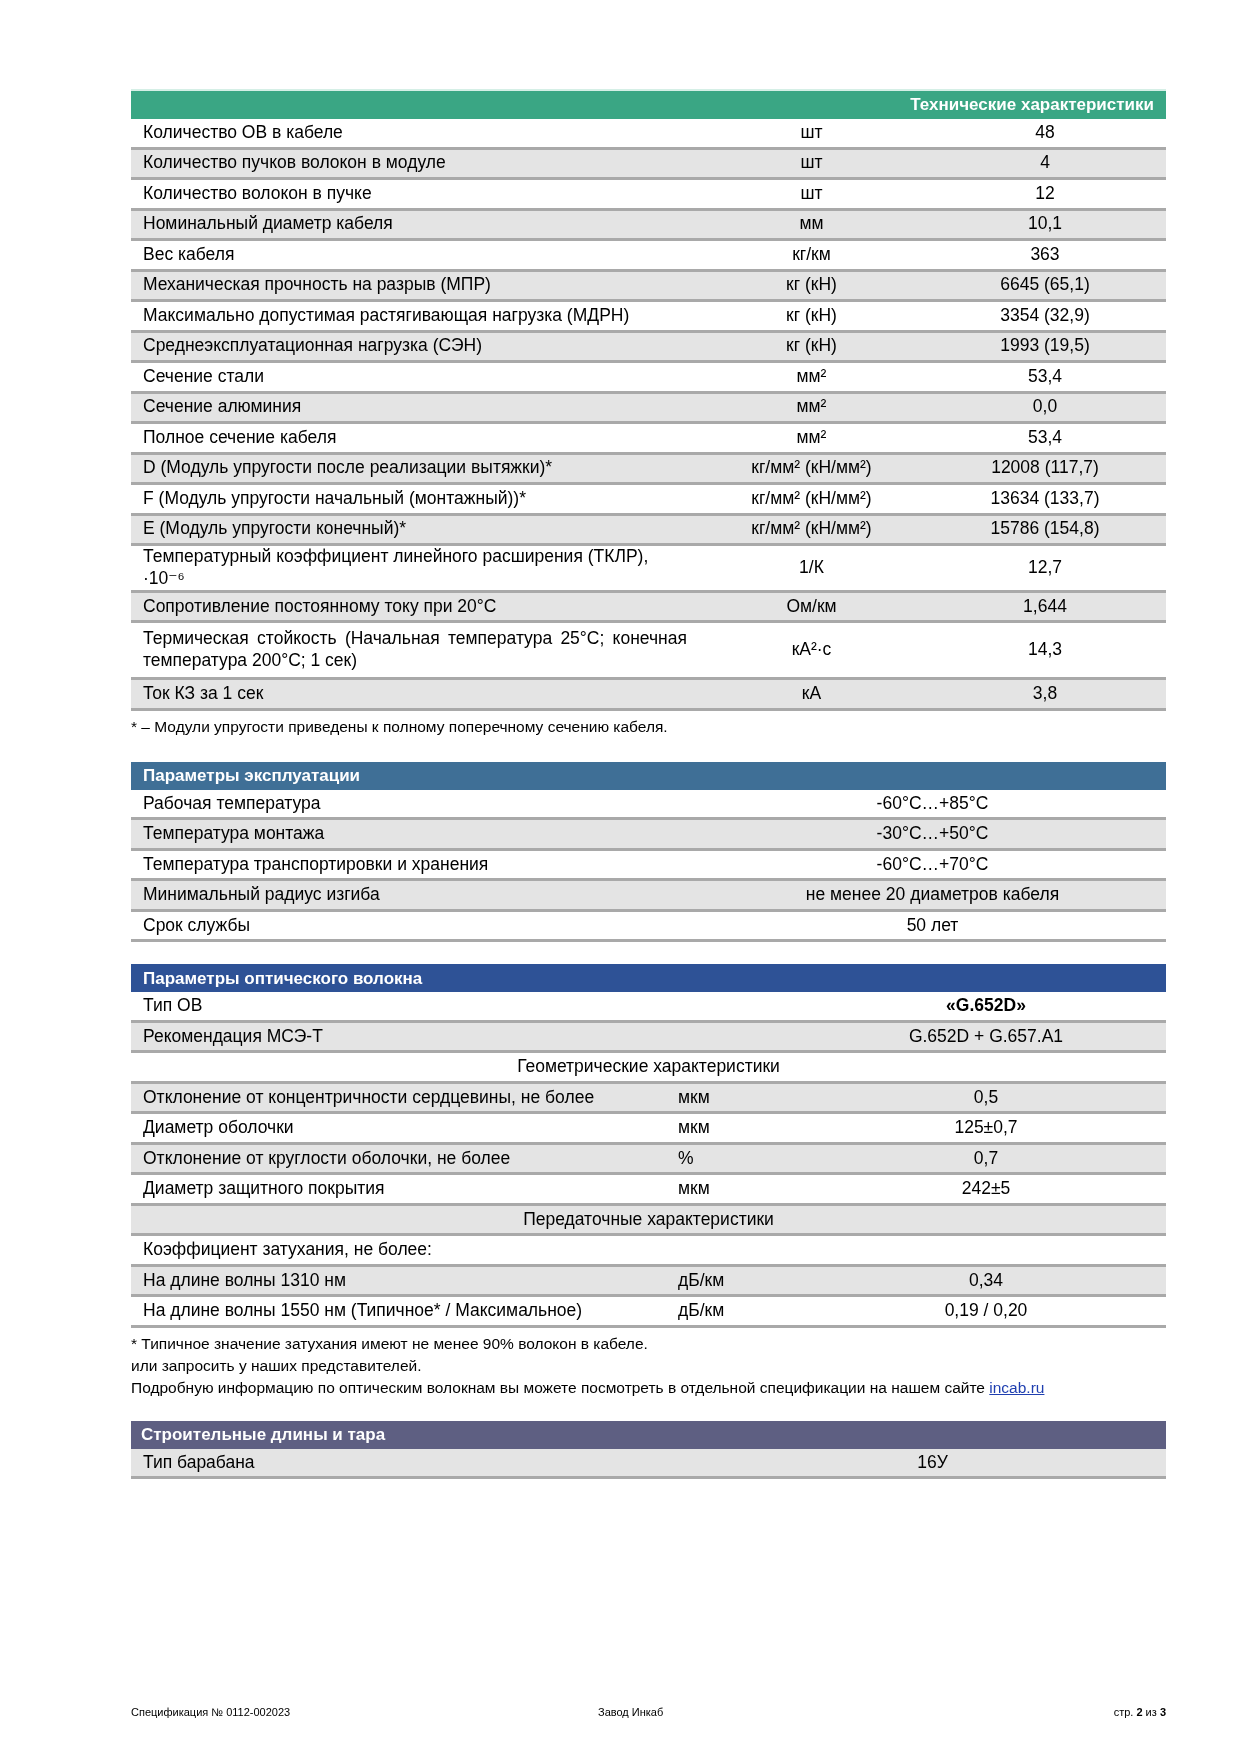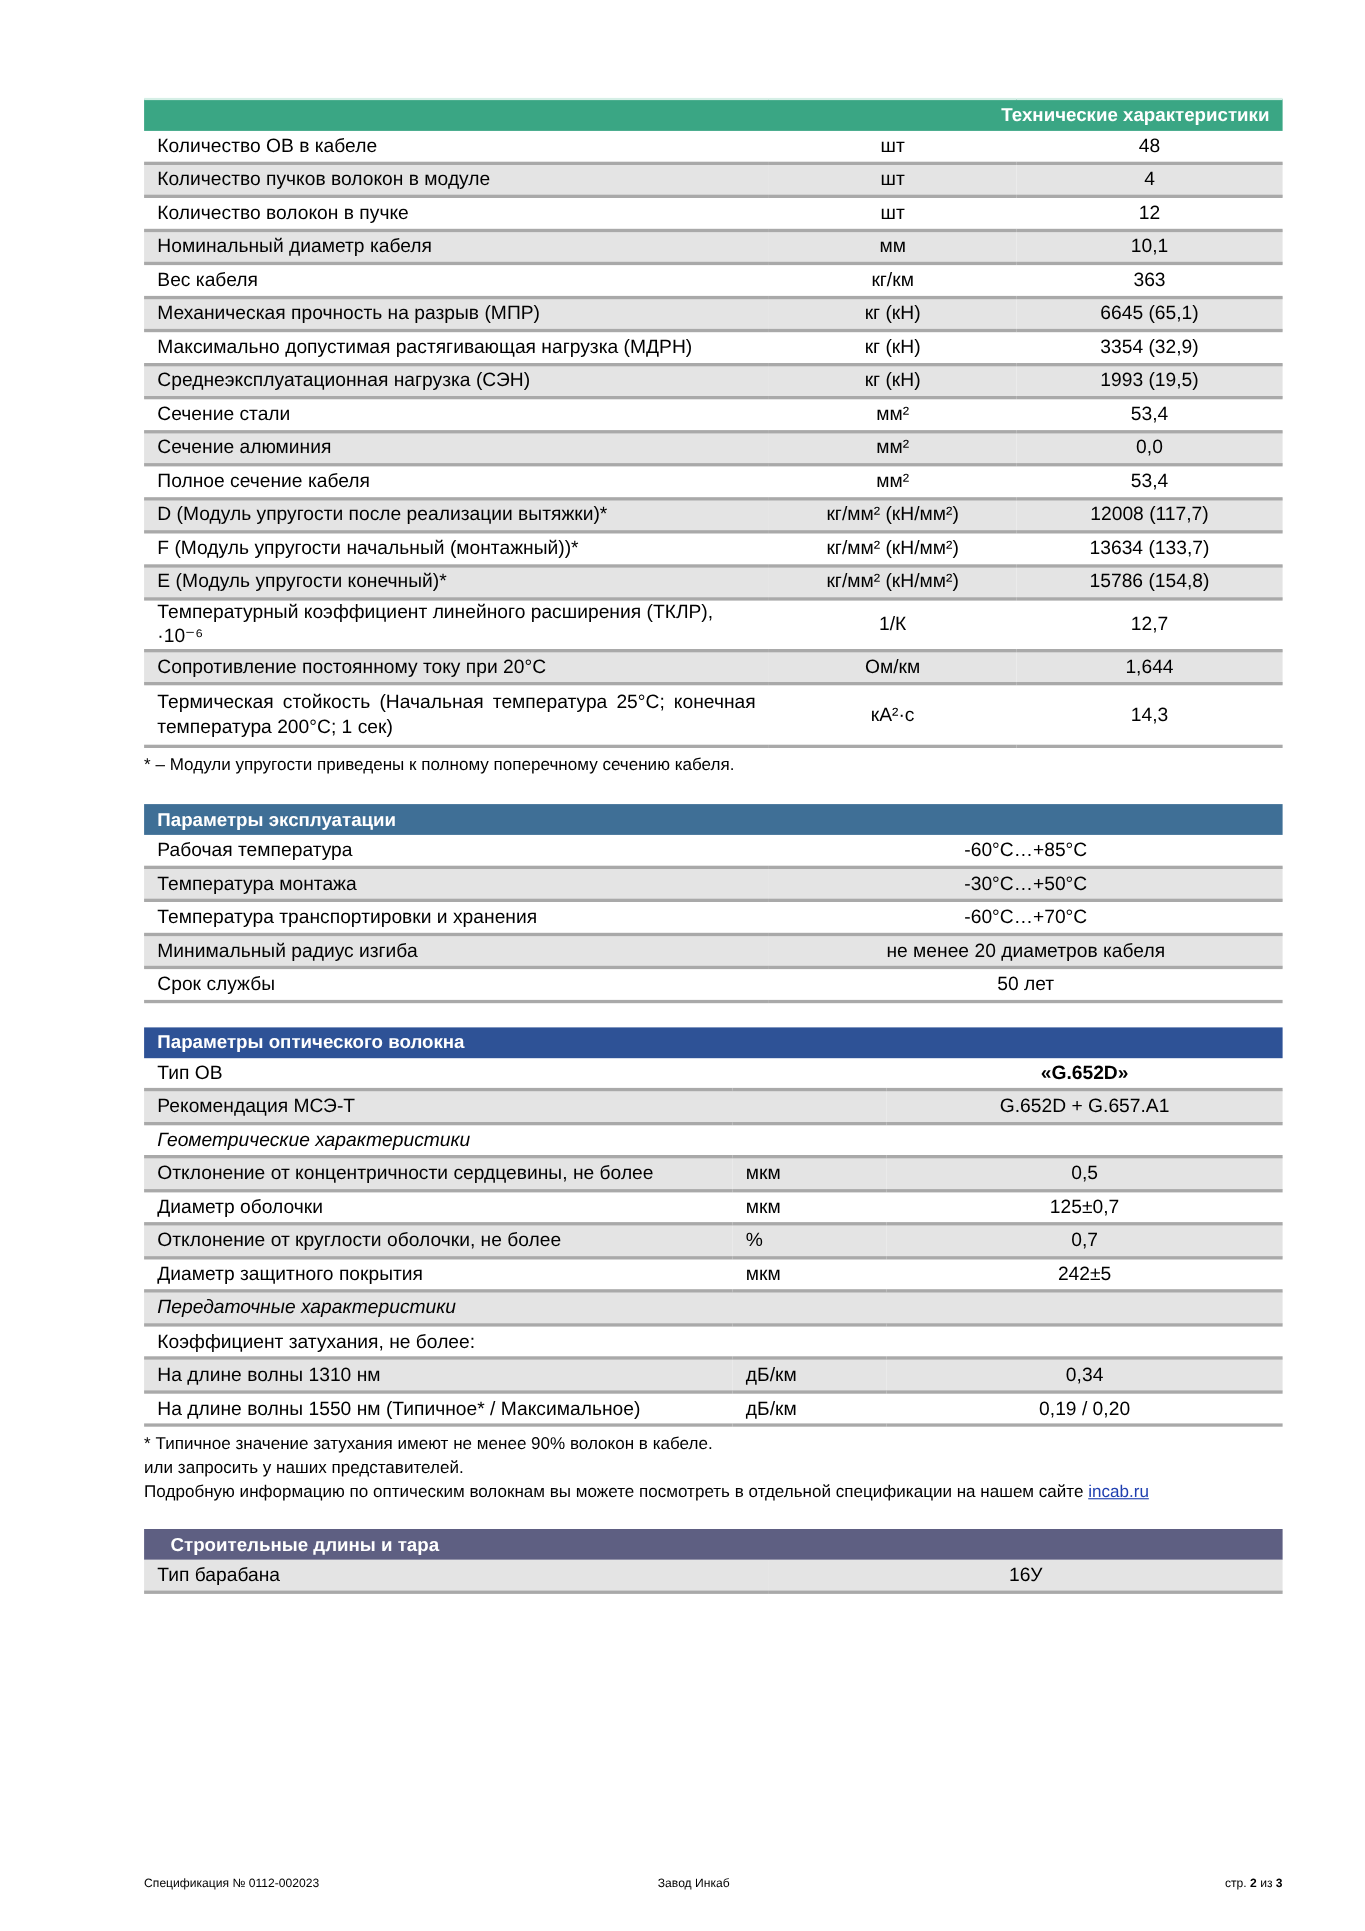--- a/index.html
+++ b/index.html
@@ -5,29 +5,29 @@
   html, body { margin: 0; padding: 0; background: #ffffff; }
   body { width: 1241px; height: 1755px; position: relative; font-family: "Liberation Sans", "DejaVu Sans", sans-serif; color: #000; }
   .page { position: absolute; left: 131px; top: 89px; width: 1035px; }
   table { width: 100%; border-collapse: collapse; table-layout: fixed; font-size: 17.5px; }
   td { padding: 0 12px; height: 27.5px; vertical-align: middle; border-bottom: 3px solid #a9a9a9; line-height: 1.25; }
   tr.alt td { background: #e4e4e4; }
   .hdr td { color: #fff; font-weight: bold; height: 28px; border-bottom: none; font-size: 17px; }
   .hdr.green td { background: #3aa684; border-top: 2px solid #d5efe6; text-align: right; }
   .hdr.steel td { background: #3f6f96; }
   .hdr.blue td { background: #2e5296; }
-  .hdr.purple td { background: #5e5f82; padding-left: 24px; }
+  .hdr.purple td { background: #5e5f82; padding-left: 10px; }
   .c { text-align: center; }
   .b { font-weight: bold; }
   .note { font-size: 15.5px; margin: 5px 0 0 0; line-height: 22px; }
   .note a { color: #1f3fb0; text-decoration: underline; }
   .gap1 { height: 24px; }
   .gap2 { height: 22px; }
   .gap3 { height: 22px; }
-  .subhead td { text-align: left; font-style: italic; }
+  .subhead td { text-align: center; }
   .multi td { height: 54px; }
   .justify { text-align: justify; text-align-last: left; }
   .footer { position: absolute; top: 1706px; left: 131px; width: 1035px; font-size: 11px; display: flex; justify-content: space-between; }
   .footer .mid { position: absolute; left: 467px; }
 </style>
 </head>
 <body>
 
 <div class="page">
 
@@ -121,20 +121,25 @@
         <tr class="alt">
           <td>Сопротивление постоянному току при 20°С</td>
           <td class="c">Ом/км</td>
           <td class="c">1,644</td>
         </tr>
         <tr class="multi">
           <td class="justify">Термическая стойкость (Начальная температура 25°С; конечная температура 200°С; 1 сек)</td>
           <td class="c">кА²·с</td>
           <td class="c">14,3</td>
         </tr>
+        <tr class="alt">
+          <td>Ток КЗ за 1 сек</td>
+          <td class="c">кА</td>
+          <td class="c">3,8</td>
+        </tr>
       </tbody>
   </table>
   <div class="note">*  – Модули упругости приведены к полному поперечному сечению кабеля.</div>
 
   <div class="gap1"></div>
 
   <table>
     <colgroup>
         <col style="width:568px">
         <col>

